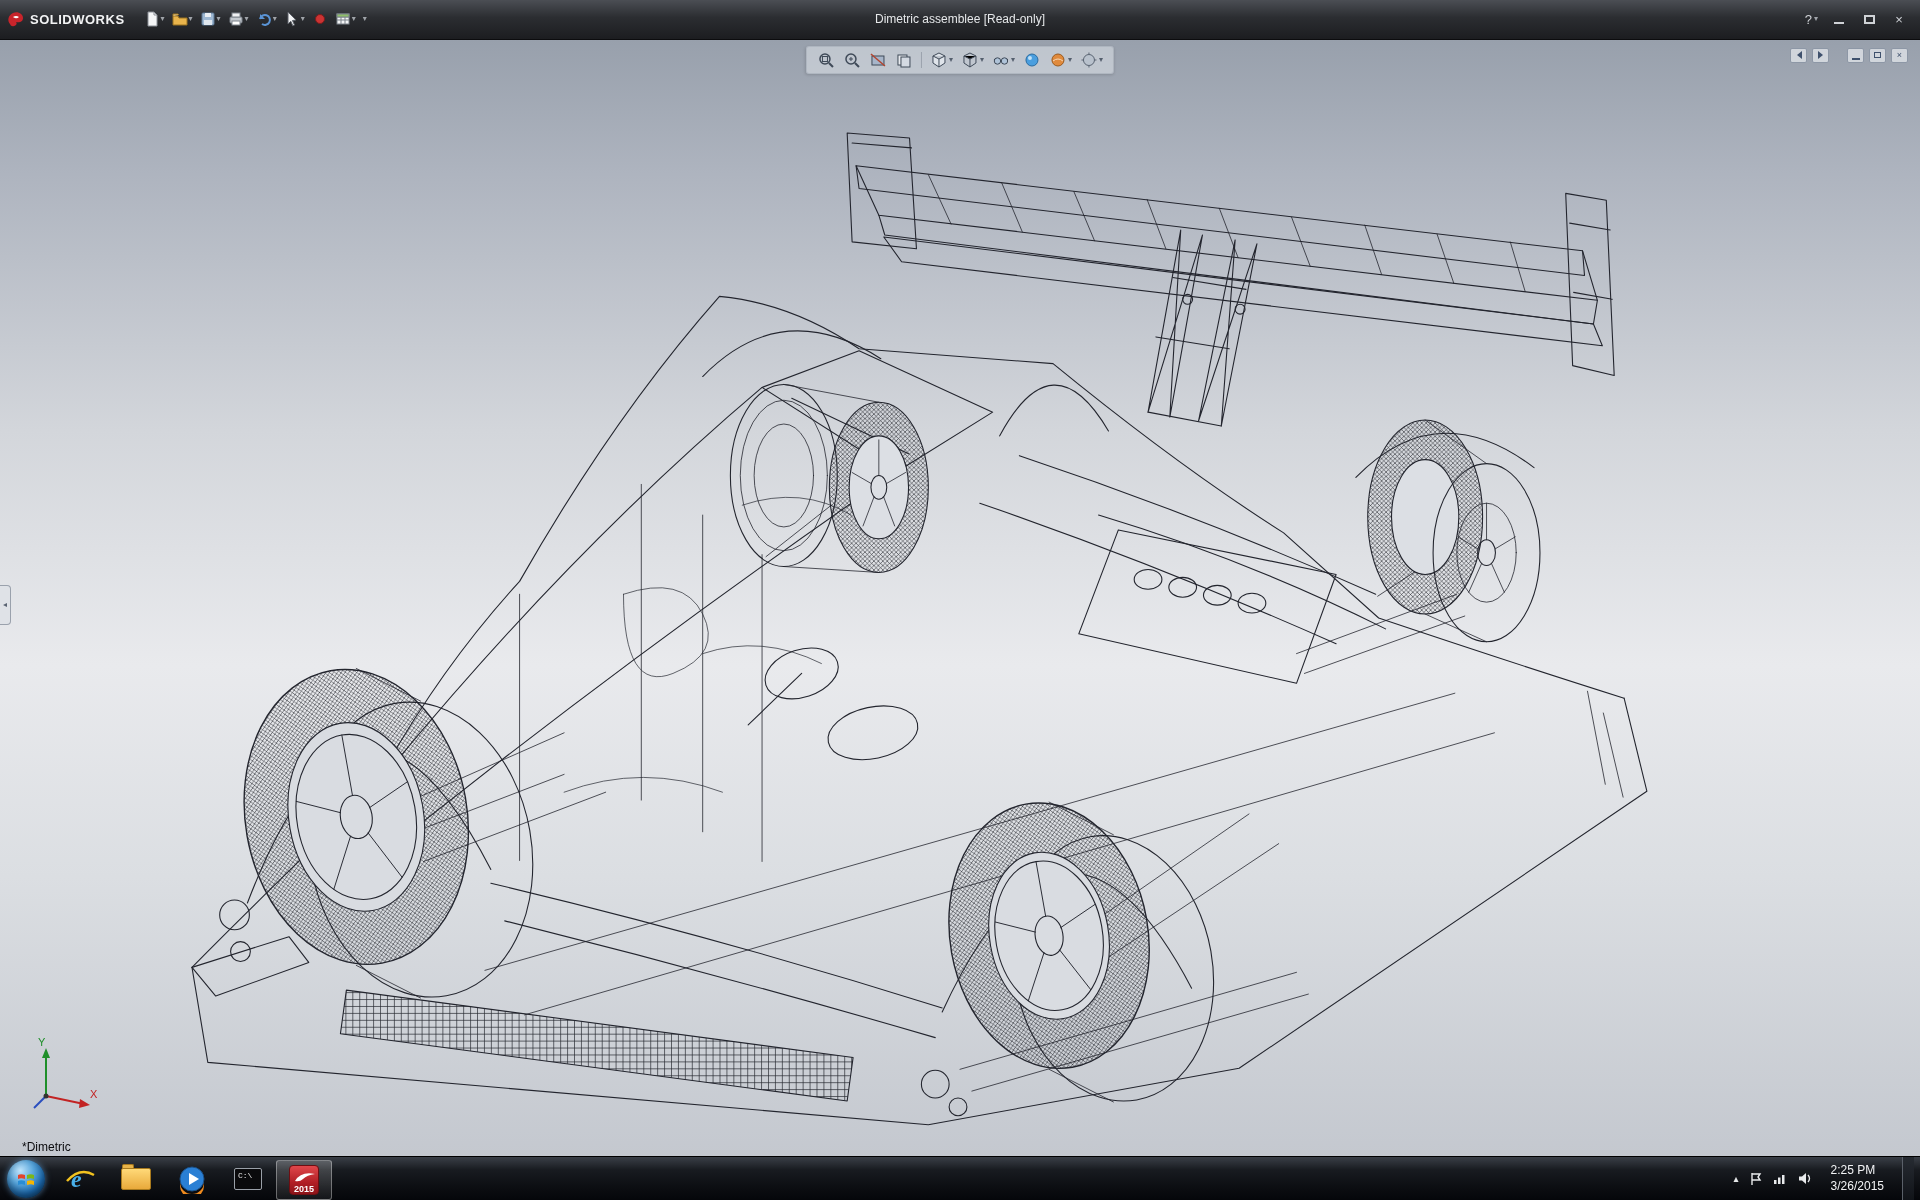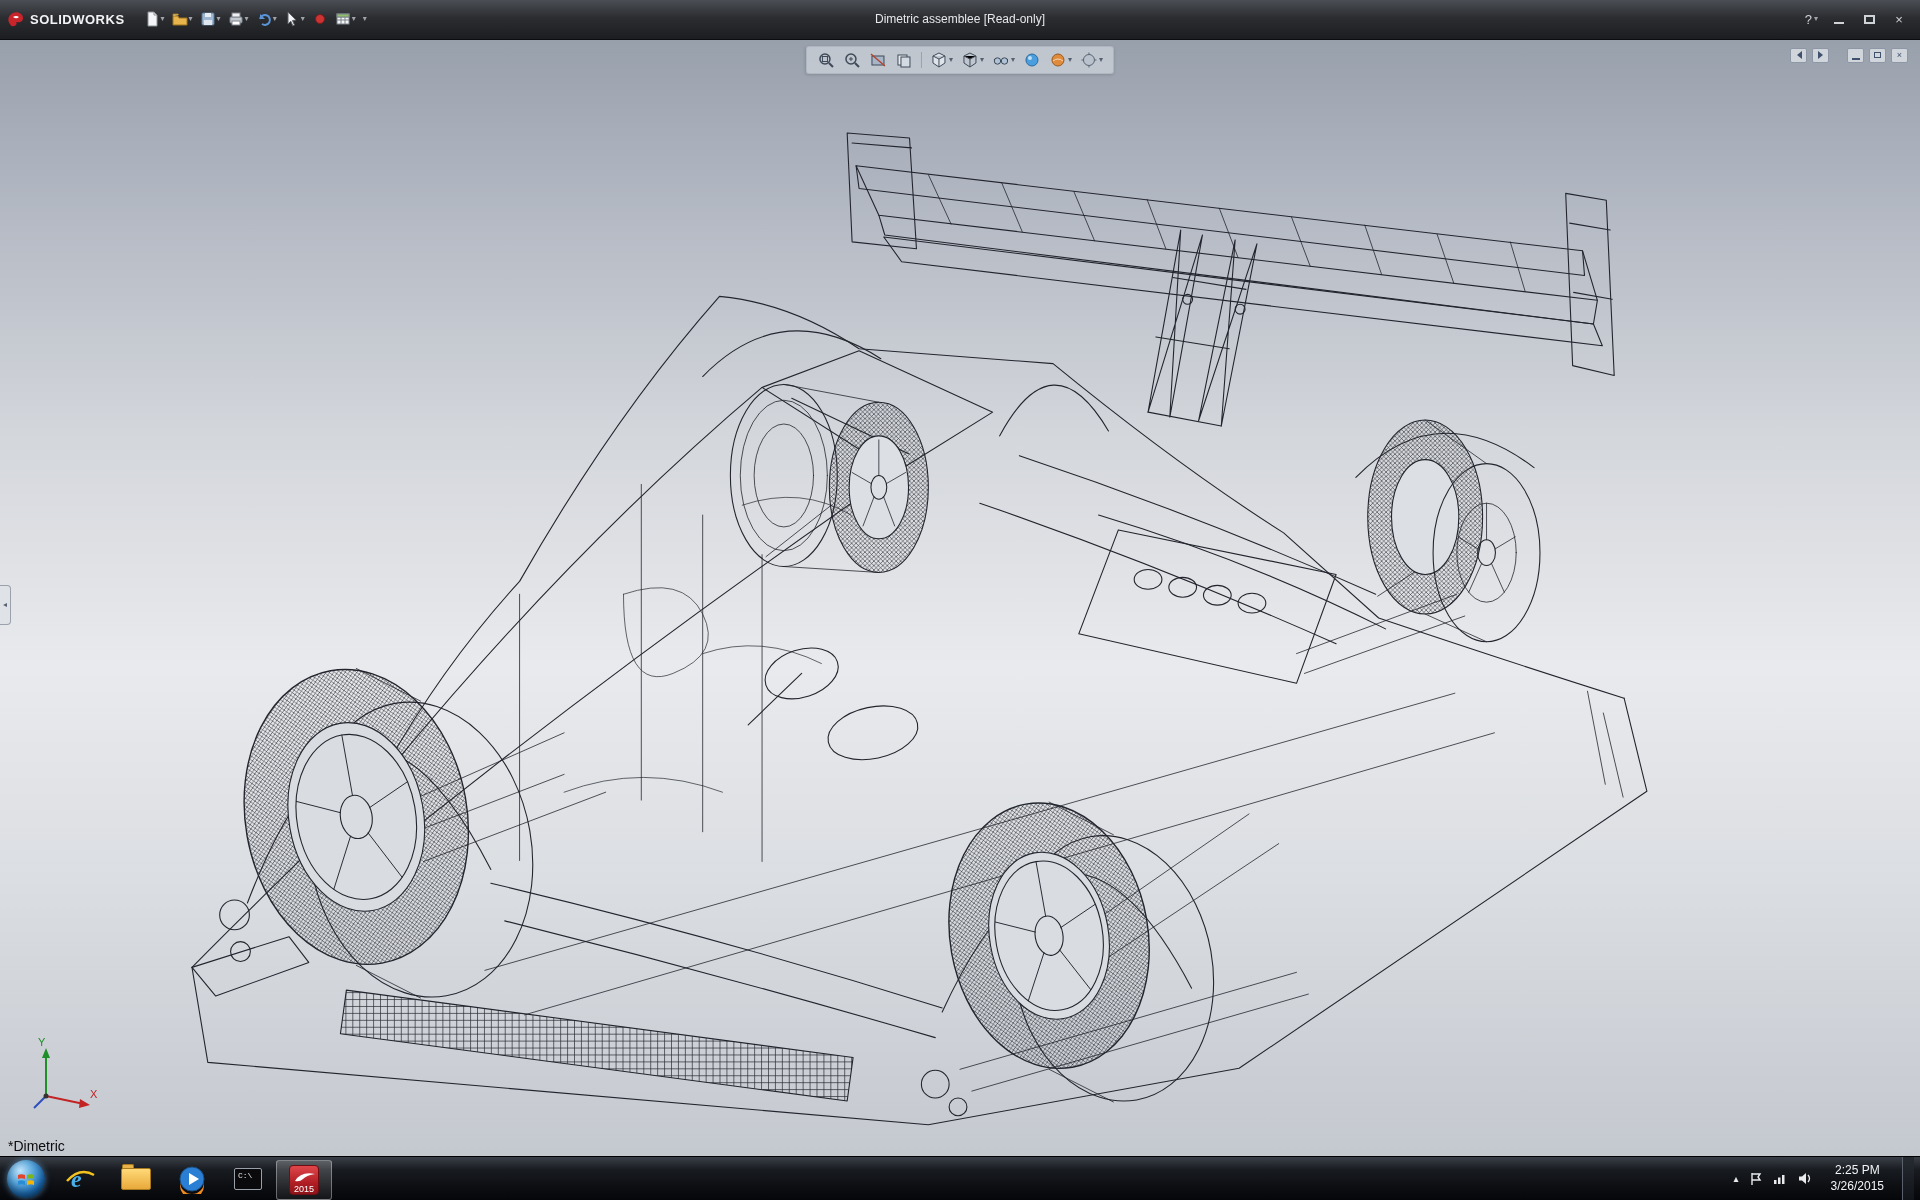--- a/index.html
+++ b/index.html
@@ -46,46 +46,46 @@
   .doc-btn .sq{ width:7px; height:6px; border:1px solid #3f516d;}
   .doc-btn .tri-l{ width:0;height:0;border:4px solid transparent;border-right:5px solid #3f516d;margin-left:-3px;}
   .doc-btn .tri-r{ width:0;height:0;border:4px solid transparent;border-left:5px solid #3f516d;margin-right:-3px;}
   .doc-gap{ width:8px;}
 
   
   .flyout-tab{ position:absolute; left:0; top:545px; width:11px; height:40px;
     background:#dfe2e7; border:1px solid #9aa1ac; border-left:none; border-radius:0 4px 4px 0;
     display:flex; align-items:center; justify-content:center; font-size:8px; color:#5a6472;}
 
-  .view-label{ position:absolute; left:8px; bottom:2px; font-size:14px; color:#0b0b0e;}
+  .view-label{ position:absolute; left:22px; bottom:2px; font-size:12px; color:#0b0b0e;}
   .triad{ position:absolute; left:22px; bottom:38px; width:84px; height:84px;}
 
   
   .taskbar{ height:44px; background:linear-gradient(180deg,#3a3f47 0%,#181b20 30%,#0c0e12 70%,#05060a 100%);
     display:flex; align-items:center; border-top:1px solid #000; position:relative;}
   .start-btn{ width:52px; height:44px; display:flex; align-items:center; justify-content:center;}
   .orb{ width:38px; height:38px; border-radius:50%;
     background:radial-gradient(circle at 35% 28%, #bfe3fa 0%, #5aa7dd 35%, #1d6db4 65%, #093a68 100%);
     box-shadow:0 0 6px rgba(120,190,255,.55), inset 0 -4px 8px rgba(0,0,0,.45);
     display:flex; align-items:center; justify-content:center;}
   .task-btn{ width:56px; height:44px; display:flex; align-items:center; justify-content:center; position:relative;}
   .task-btn.active{ background:linear-gradient(180deg,rgba(255,255,255,.22),rgba(255,255,255,.06));
     border:1px solid rgba(255,255,255,.35); border-radius:3px; height:40px; margin-top:2px;}
   .folder-icon{ position:relative; width:30px; height:22px;}
   .folder-icon .back{ position:absolute; inset:0; background:linear-gradient(180deg,#ffd978,#e8a93b); border-radius:2px; border:1px solid #a97a1d;}
   .folder-icon .tab{ position:absolute; top:-4px; left:1px; width:12px; height:6px; background:#e8b44a; border-radius:2px 2px 0 0; border:1px solid #a97a1d; border-bottom:none;}
   .cmd-icon{ width:28px; height:22px; background:#0a0a0c; border:1px solid #9aa0a8; border-radius:2px;
     color:#e8e8e8; font-family:"Liberation Mono", monospace; font-size:8px; padding:2px 0 0 3px;}
   .sw-icon{ width:30px; height:30px; border-radius:4px; position:relative;
     background:linear-gradient(180deg,#e0474b 0%,#b01e24 60%,#8d1419 100%); border:1px solid #6e0e12;}
-  .sw-badge{ position:absolute; bottom:0px; left:0; right:0; text-align:center; color:#fff; font-size:9px; font-weight:normal;}
+  .sw-badge{ position:absolute; bottom:0px; left:0; right:0; text-align:center; color:#fff; font-size:9px; font-weight:bold;}
   .tray{ margin-left:auto; display:flex; align-items:center; gap:10px; padding-right:6px; height:100%;}
   .tray-caret{ color:#e6e8ea; font-size:10px;}
   .tray svg{ display:block;}
-  .clock{ text-align:center; color:#f2f3f5; font-size:12px; line-height:1.3; padding:0 8px;}
+  .clock{ color:#f2f3f5; font-size:12px; line-height:1.3; padding:0 8px;}
   .show-desktop{ width:12px; height:44px; border-left:1px solid #5a6069;
     background:linear-gradient(180deg,#262b32,#101318);}
 </style>
 </head>
 <body>
 
 <div class="screen">
 
   <div class="titlebar">
     <div class="brand">

